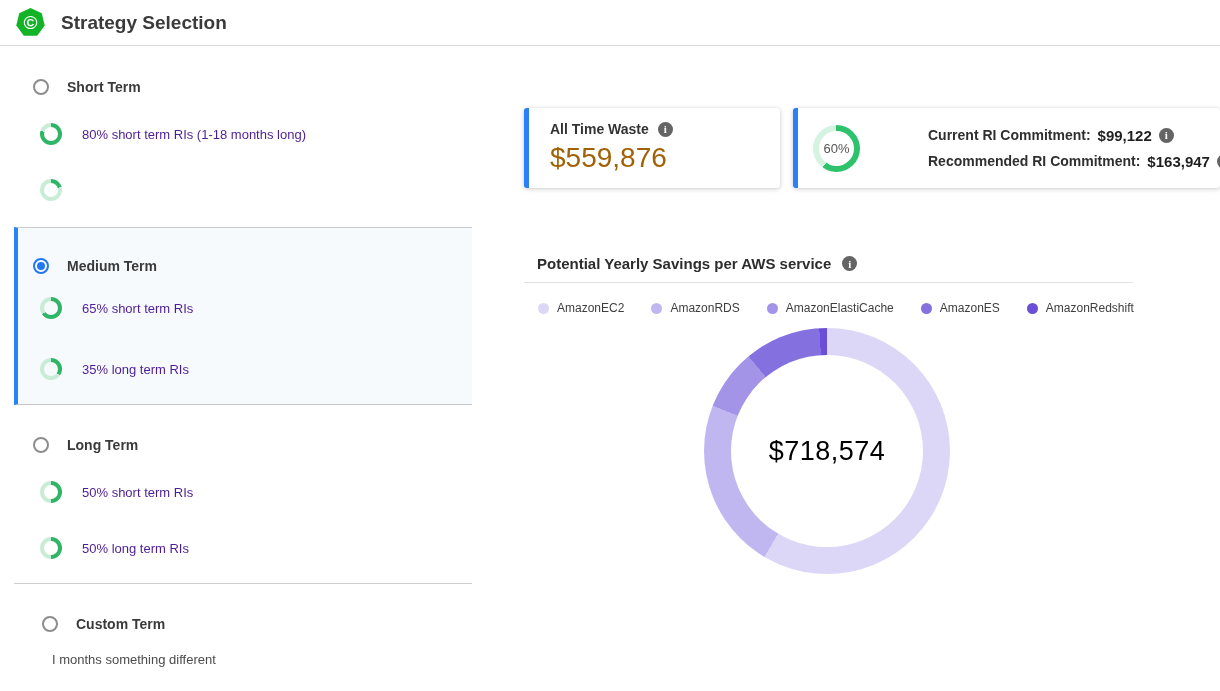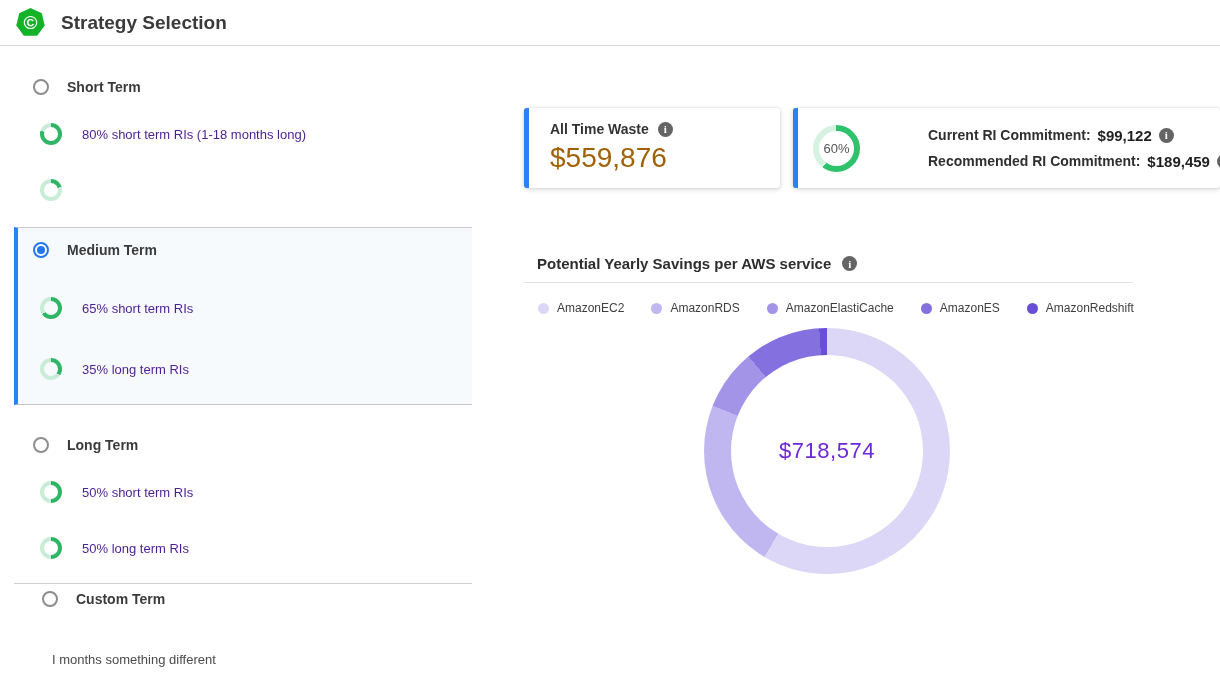--- a/index.html
+++ b/index.html
@@ -59,21 +59,21 @@
   .chart-title-row { position:absolute; left:537px; top:255px; display:flex; align-items:center; gap:11px; }
   .chart-title { font-size:15px; font-weight:700; color:#2d2d2d; }
   .chart-divider { position:absolute; left:524px; top:282px; width:609px; height:1px; background:#e2e2e2; }
   .legend { position:absolute; left:538px; top:301px; display:flex; align-items:center; gap:27px; }
   .legend-item { display:flex; align-items:center; gap:8px; cursor:pointer; }
   .legend-dot { width:11px; height:11px; border-radius:50%; flex:0 0 auto; }
   .legend-label { font-size:12px; color:#3e3e3e; }
   .donut { position:absolute; left:704px; top:328px; width:246px; height:246px; border-radius:50%; }
   .donut-hole { position:absolute; inset:27px; border-radius:50%; background:#fff;
     display:flex; align-items:center; justify-content:center; }
-  .donut-center { font-size:22px; color:#6d28d9; letter-spacing:0.5px; }
+  .donut-center { font-size:27px; color:#000000; letter-spacing:0.5px; }
 </style>
 </head>
 <body>
 
 <div class="canvas">
 
   <div class="header">
     <div class="logo" style="background: rgb(18, 179, 39);">
         <span>©</span>
       </div>
@@ -86,21 +86,21 @@
   </div>
   <div class="ring-item" style="top:123px;">
     <span class="ring" style="background: conic-gradient(rgb(46, 181, 102) 0deg, rgb(46, 181, 102) 80%, rgb(201, 236, 214) 80%, rgb(201, 236, 214) 100%);"></span>
     <span class="item-label">80% short term RIs (1-18 months long)</span>
   </div>
   <div class="ring-item" style="top:179px;">
     <span class="ring" style="background: conic-gradient(rgb(46, 181, 102) 0deg, rgb(46, 181, 102) 20%, rgb(201, 236, 214) 20%, rgb(201, 236, 214) 100%);"></span>
   </div>
 
   <div class="selected-box"></div>
-  <div class="radio-row in-box" style="top:242px;">
+  <div class="radio-row in-box" style="top:258px;">
     <span class="radio checked"></span>
     <span class="section-label">Medium Term</span>
   </div>
   <div class="ring-item in-box" style="top:297px;">
     <span class="ring" style="background: conic-gradient(rgb(46, 181, 102) 0deg, rgb(46, 181, 102) 65%, rgb(201, 236, 214) 65%, rgb(201, 236, 214) 100%);"></span>
     <span class="item-label">65% short term RIs</span>
   </div>
   <div class="ring-item in-box" style="top:358px;">
     <span class="ring" style="background: conic-gradient(rgb(46, 181, 102) 0deg, rgb(46, 181, 102) 35%, rgb(201, 236, 214) 35%, rgb(201, 236, 214) 100%);"></span>
     <span class="item-label">35% long term RIs</span>
@@ -113,21 +113,21 @@
   <div class="ring-item" style="top:481px;">
     <span class="ring" style="background: conic-gradient(rgb(46, 181, 102) 0deg, rgb(46, 181, 102) 50%, rgb(201, 236, 214) 50%, rgb(201, 236, 214) 100%);"></span>
     <span class="item-label">50% short term RIs</span>
   </div>
   <div class="ring-item" style="top:537px;">
     <span class="ring" style="background: conic-gradient(rgb(46, 181, 102) 0deg, rgb(46, 181, 102) 50%, rgb(201, 236, 214) 50%, rgb(201, 236, 214) 100%);"></span>
     <span class="item-label">50% long term RIs</span>
   </div>
   <div class="left-divider"></div>
 
-  <div class="radio-row" style="top:591px;padding-left:9px;">
+  <div class="radio-row" style="top:616px;padding-left:9px;">
     <span class="radio"></span>
     <span class="section-label">Custom Term</span>
   </div>
   <div class="custom-note">I months something different</div>
 
   <div class="card card-waste">
     <div class="card-label-row">
       <span class="card-label">All Time Waste</span>
       <span class="info-icon">i</span>
     </div>
@@ -139,21 +139,21 @@
       <span>60%</span>
     </div>
     <div class="commit-lines">
       <div class="commit-line">
         <span class="commit-label">Current RI Commitment:</span>
         <span class="commit-value">$99,122</span>
         <span class="info-icon">i</span>
       </div>
       <div class="commit-line">
         <span class="commit-label">Recommended RI Commitment:</span>
-        <span class="commit-value">$189,459</span>
+        <span class="commit-value">$163,947</span>
         <span class="info-icon">i</span>
       </div>
     </div>
   </div>
 
   <div class="chart-title-row">
     <span class="chart-title">Potential Yearly Savings per AWS service</span>
     <span class="info-icon">i</span>
   </div>
   <div class="chart-divider"></div>

